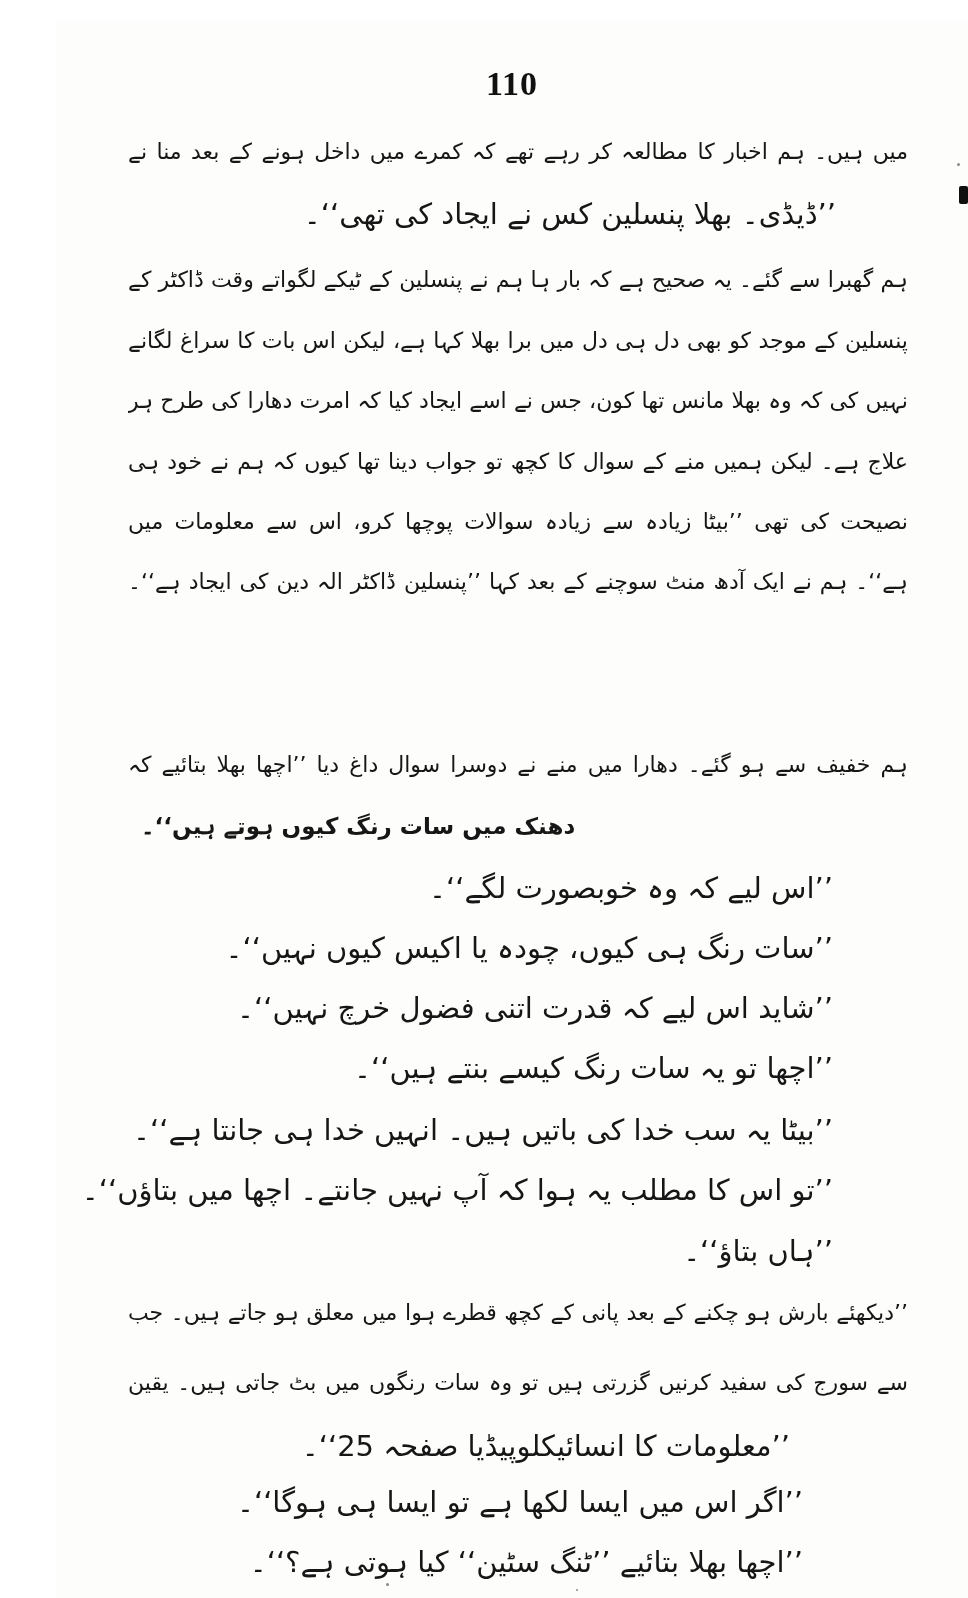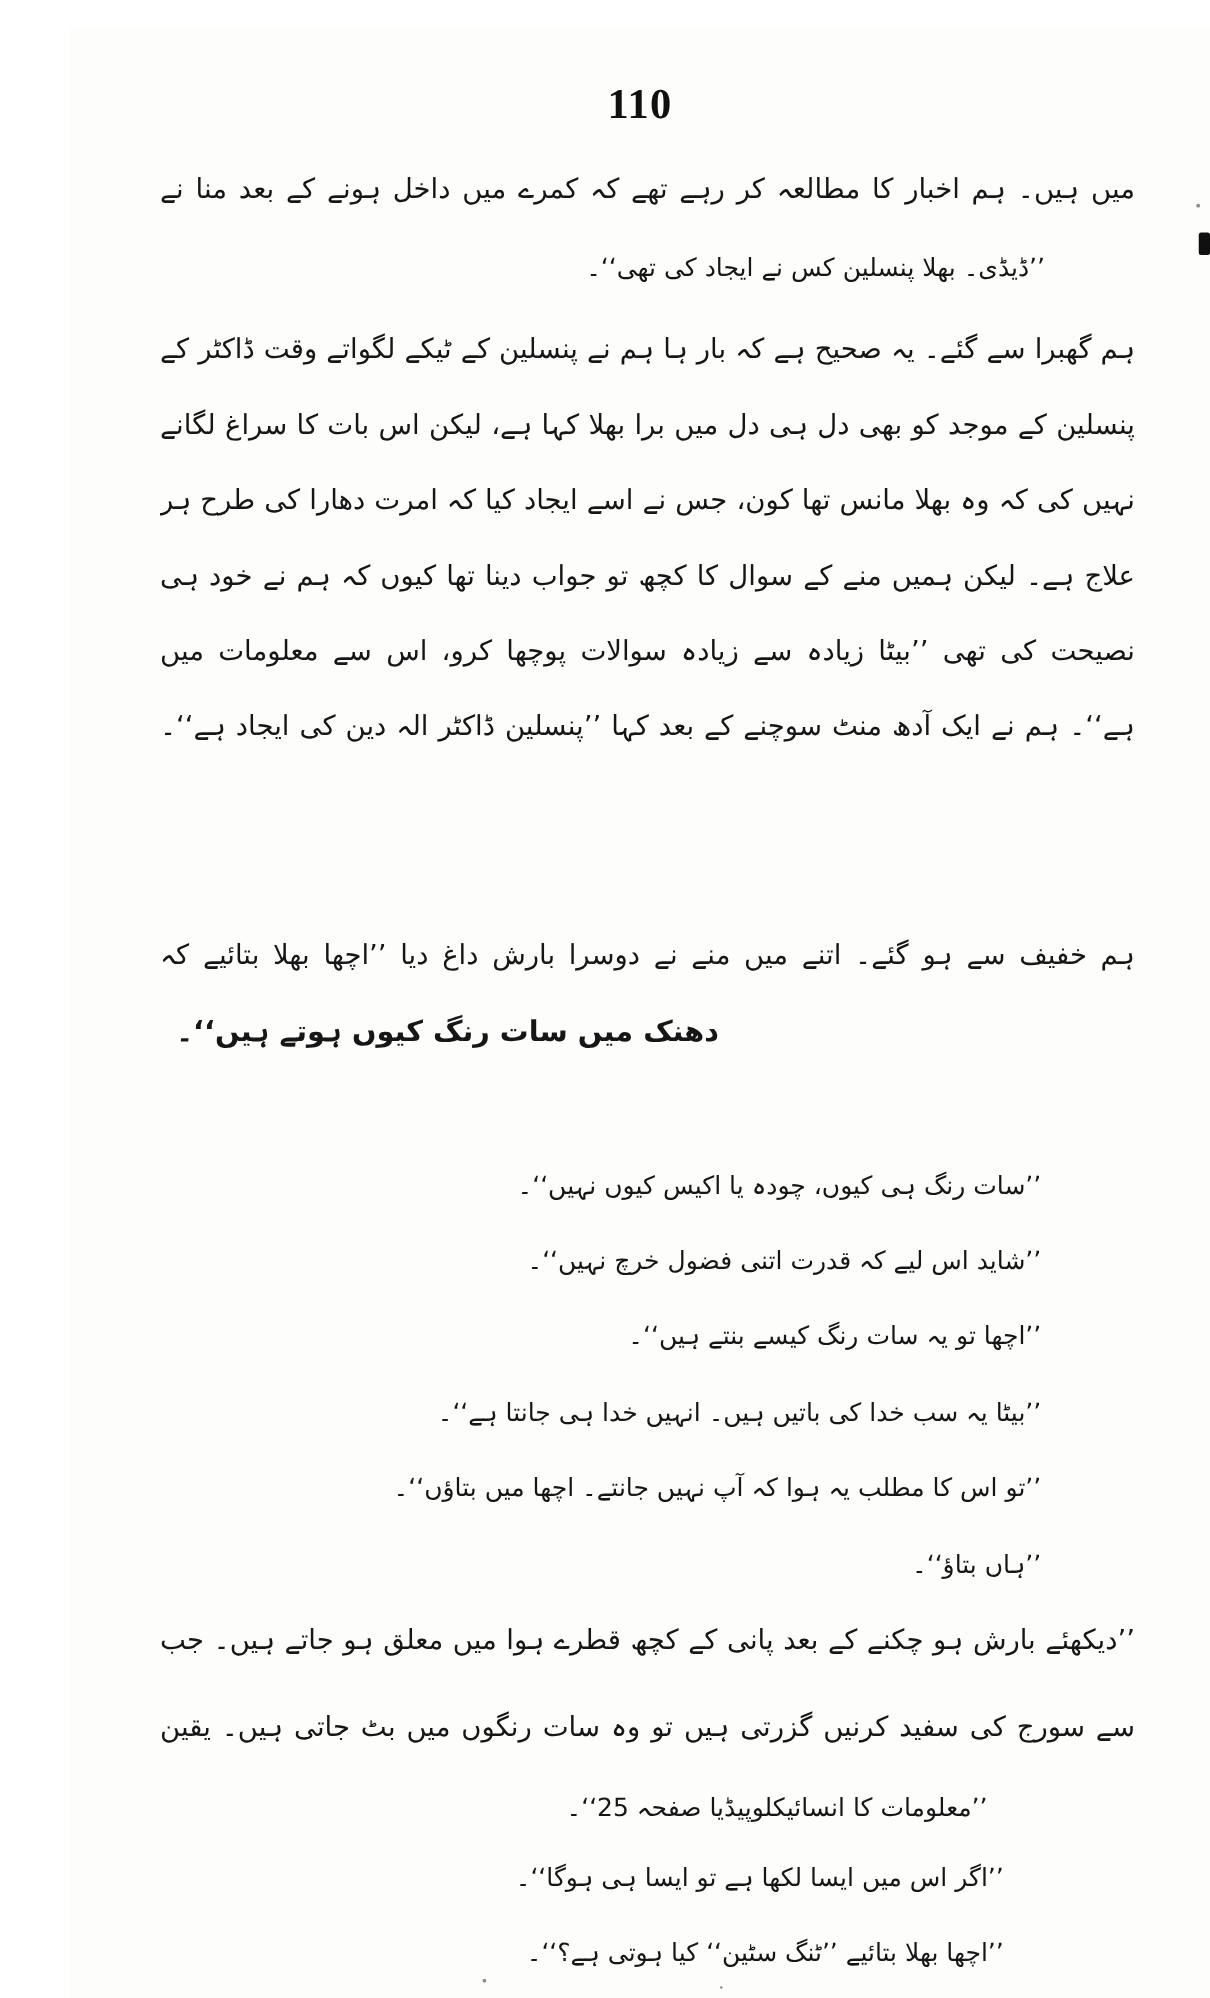--- a/index.html
+++ b/index.html
@@ -43,21 +43,21 @@
     left: 72px;
     right: 60px;
     white-space: normal;
     text-align: justify;
     text-align-last: justify;
     overflow: hidden;
   }
   
   .line.q {
     text-align: right;
-    font-size: 20px;
+    font-size: 29px;
   }
   
   .line.lanchor {
     text-align: left;
     font-size: 23px;
   }
   .scan-artifact {
     position: absolute;
     background: #101010;
     border-radius: 2px;
@@ -79,23 +79,24 @@
   <div class="line q" style="top:164px; right:132px;">’’ڈیڈی۔ بھلا پنسلین کس نے ایجاد کی تھی‘‘۔</div>
 
   <div class="line full" style="top:230px;">ہم گھبرا سے گئے۔ یہ صحیح ہے کہ بار ہا ہم نے پنسلین کے ٹیکے لگواتے وقت ڈاکٹر کے علاوہ</div>
   <div class="line full" style="top:291px;">پنسلین کے موجد کو بھی دل ہی دل میں برا بھلا کہا ہے، لیکن اس بات کا سراغ لگانے کی کبھی کوشش</div>
   <div class="line full" style="top:351px;">نہیں کی کہ وہ بھلا مانس تھا کون، جس نے اسے ایجاد کیا کہ امرت دھارا کی طرح ہر مرض کا واحد</div>
   <div class="line full" style="top:412px;">علاج ہے۔ لیکن ہمیں منے کے سوال کا کچھ تو جواب دینا تھا کیوں کہ ہم نے خود ہی اسے کئی بار</div>
   <div class="line full" style="top:472px;">نصیحت کی تھی ’’بیٹا زیادہ سے زیادہ سوالات پوچھا کرو، اس سے معلومات میں اضافہ ہوتا</div>
   <div class="line full" style="top:532px;">ہے‘‘۔ ہم نے ایک آدھ منٹ سوچنے کے بعد کہا ’’پنسلین ڈاکٹر الہ دین کی ایجاد ہے‘‘۔</div>
 
 
-  <div class="line full" style="top:715px;">ہم خفیف سے ہو گئے۔ اتنے میں منے نے دوسرا بارش داغ دیا ’’اچھا بھلا بتائیے کہ</div>
+  <div class="line full" style="top:715px;">ہم خفیف سے ہو گئے۔ دھارا میں منے نے دوسرا سوال داغ دیا ’’اچھا بھلا بتائیے کہ</div>
   <div class="line lanchor" style="top:776px; left:85px;font-weight:bold;">دھنک میں سات رنگ کیوں ہوتے ہیں‘‘۔</div>
 
+  <div class="line q" style="top:838px; right:135px;">’’اس لیے کہ وہ خوبصورت لگے‘‘۔</div>
   <div class="line q" style="top:898px; right:135px;">’’سات رنگ ہی کیوں، چودہ یا اکیس کیوں نہیں‘‘۔</div>
   <div class="line q" style="top:958px; right:135px;">’’شاید اس لیے کہ قدرت اتنی فضول خرچ نہیں‘‘۔</div>
   <div class="line q" style="top:1018px; right:135px;">’’اچھا تو یہ سات رنگ کیسے بنتے ہیں‘‘۔</div>
   <div class="line q" style="top:1080px; right:135px;">’’بیٹا یہ سب خدا کی باتیں ہیں۔ انہیں خدا ہی جانتا ہے‘‘۔</div>
   <div class="line q" style="top:1140px; right:135px;">’’تو اس کا مطلب یہ ہوا کہ آپ نہیں جانتے۔ اچھا میں بتاؤں‘‘۔</div>
   <div class="line q" style="top:1201px; right:135px;">’’ہاں بتاؤ‘‘۔</div>
 
   <div class="line full" style="top:1263px;">’’دیکھئے بارش ہو چکنے کے بعد پانی کے کچھ قطرے ہوا میں معلق ہو جاتے ہیں۔ جب ان میں</div>
   <div class="line full" style="top:1333px;">سے سورج کی سفید کرنیں گزرتی ہیں تو وہ سات رنگوں میں بٹ جاتی ہیں۔ یقین نہ آئے تو دیکھئے۔</div>
 

